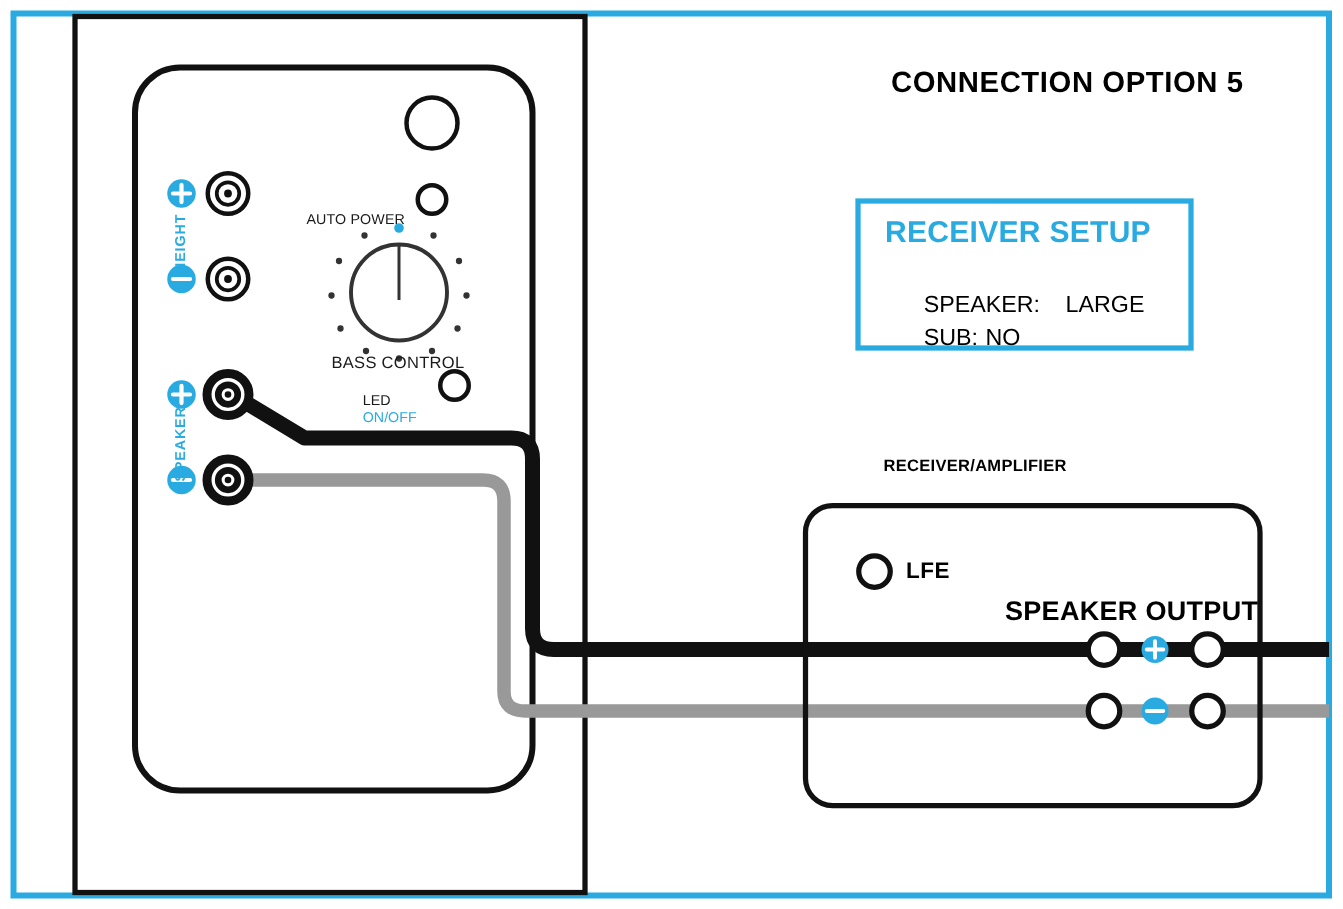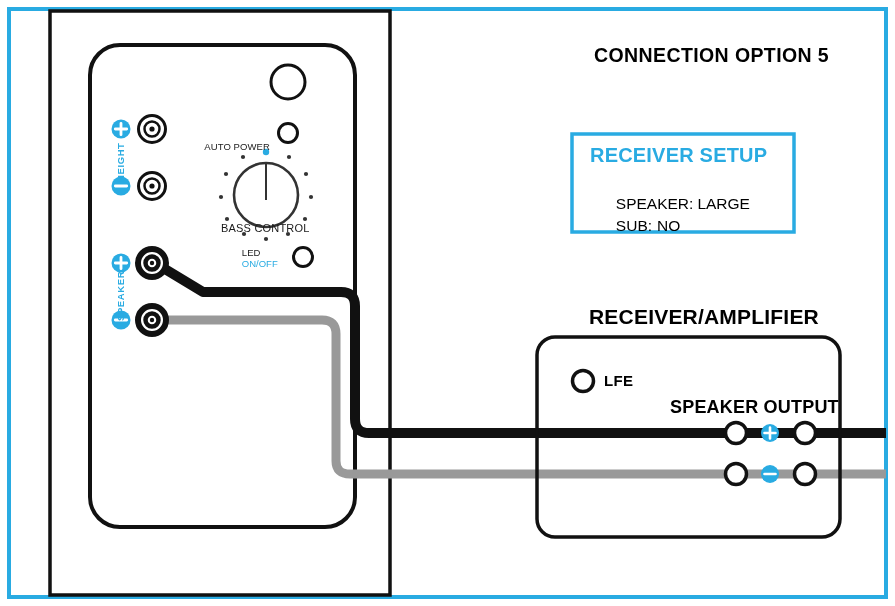--- a/index.html
+++ b/index.html
@@ -5,21 +5,21 @@
   html,body{margin:0;padding:0;background:#ffffff;}
   body{width:895px;height:606px;overflow:hidden;
        font-family:"Liberation Sans","DejaVu Sans",sans-serif;}
   #stage{position:relative;width:895px;height:606px;background:#fff;}
   #stage svg{position:absolute;left:0;top:0;}
   .htmlLayer{position:absolute;left:0;top:0;width:895px;height:606px;pointer-events:none;}
   .lbl{position:absolute;white-space:pre;pointer-events:auto;}
 
   
   .t-option{font-size:19.5px;font-weight:700;letter-spacing:.4px;color:#000;}
-  .t-recvamp{font-size:21px;font-weight:700;letter-spacing:.2px;color:#000;}
+  .t-recvamp{font-size:11px;font-weight:700;letter-spacing:.2px;color:#000;}
   .t-setup{font-size:20px;font-weight:700;letter-spacing:.2px;color:#29ABE2;}
   .t-row{font-size:15.5px;color:#000;}
   .t-row b{font-weight:400;}
   .t-lfe{font-size:15px;font-weight:700;letter-spacing:.3px;color:#000;text-align:right;}
   .t-spkout{font-size:18px;font-weight:700;letter-spacing:.2px;color:#000;}
   .t-panel{font-size:9.5px;font-weight:400;letter-spacing:.1px;color:#1a1a1a;
            line-height:1.12;text-align:right;}
   .t-bass{font-size:11px;font-weight:400;letter-spacing:.2px;color:#1a1a1a;}
   .t-led{font-size:9.5px;color:#1a1a1a;}
   .t-led .on{color:#29ABE2;}
@@ -125,38 +125,38 @@
 
   </svg>
 
   <div class="htmlLayer">
 
     <div class="lbl t-option" style="left:594px;top:44px;">CONNECTION OPTION 5</div>
 
     <div class="lbl t-setup" style="left:590px;top:144px;">RECEIVER SETUP</div>
 
     <div class="lbl t-row" style="left:590px;top:177px;">
-      <b>SPEAKER:</b><span style="margin-left:4px;">LARGE</span>
+      <b>SPEAKER:</b><span style="margin-left:17px;">LARGE</span>
     </div>
     <div class="lbl t-row" style="left:590px;top:199px;">
       <b>SUB:</b><span style="margin-left:5px;">NO</span>
     </div>
 
     <div class="lbl t-recvamp" style="left:589px;top:305px;">RECEIVER/AMPLIFIER</div>
 
     <div class="lbl t-lfe" style="left:604px;top:372px;">LFE</div>
 
     <div class="lbl t-spkout" style="left:670px;top:397px;">SPEAKER OUTPUT</div>
 
 
     <div class="lbl t-panel" style="left:185px;top:142px;width:85px;">AUTO POWER</div>
 
-    <div class="lbl t-bass" style="left:221px;top:222px;text-align:center;">BASS CONTROL</div>
+    <div class="lbl t-bass" style="left:221px;top:236px;text-align:center;">BASS CONTROL</div>
 
-    <div class="lbl t-led" style="left:226px;top:236px;">
+    <div class="lbl t-led" style="left:226px;top:251px;">
       <span>LED</span>
       <span class="on">ON/OFF</span>
     </div>
 
     <div class="lbl t-vert" style="left:115px;top:182px;">HEIGHT</div>
 
     <div class="lbl t-vert" style="left:115px;top:321px;">SPEAKER</div>
 
   </div>
 </div>

